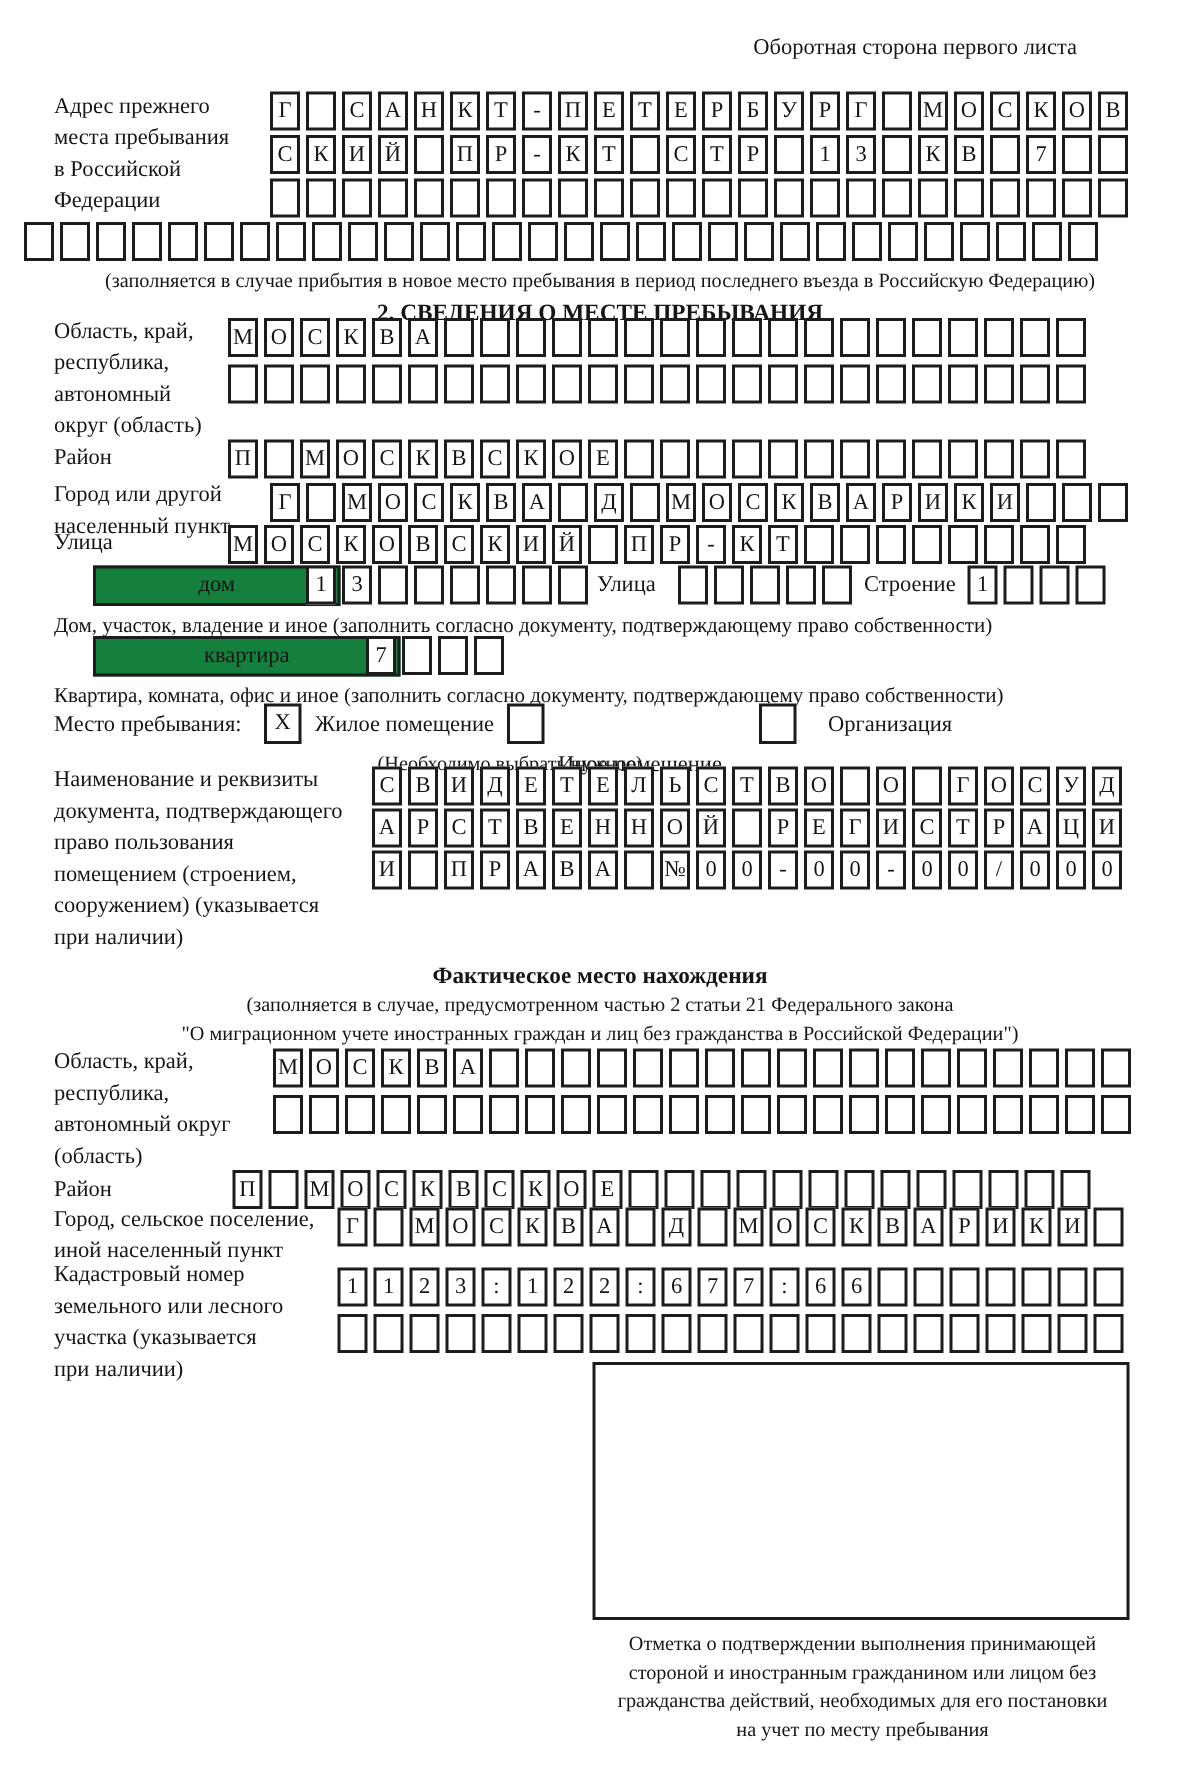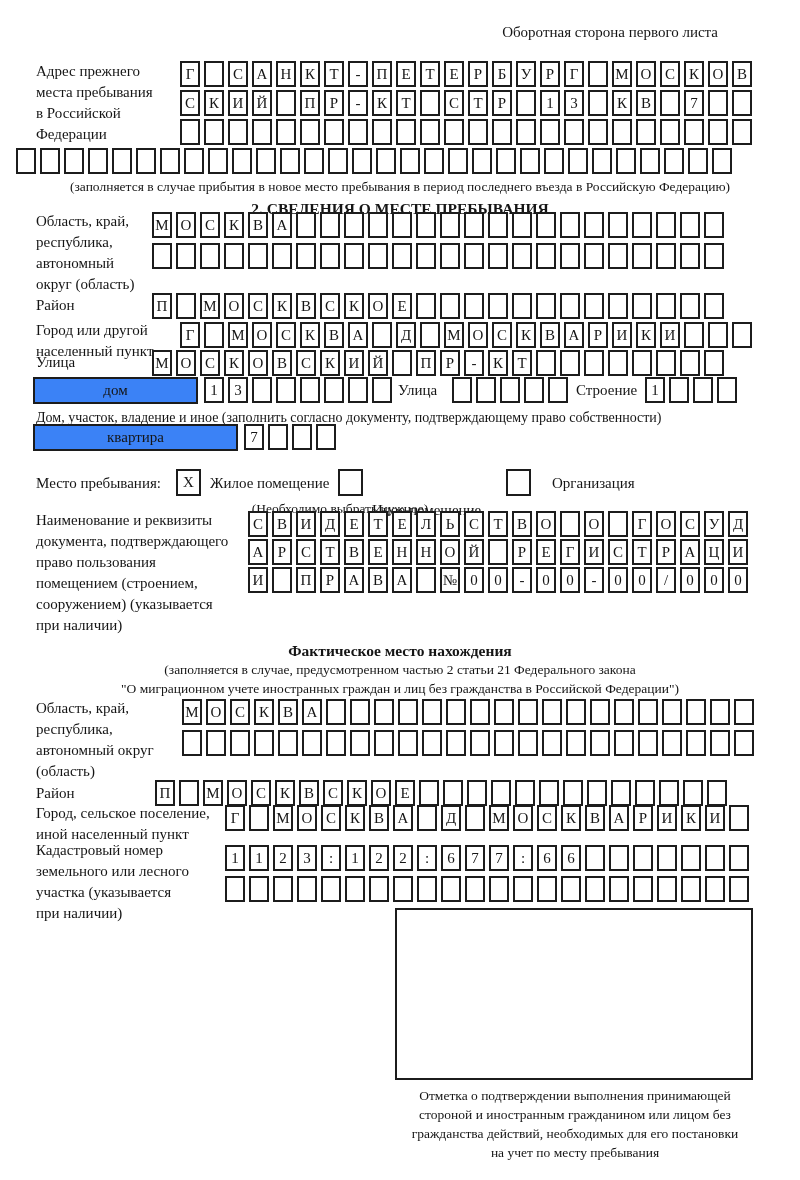--- a/index.html
+++ b/index.html
@@ -4,21 +4,21 @@
 <style>
   html,body{margin:0;padding:0;background:#fff;}
   .page{position:relative;width:776px;height:1180px;background:#fff;color:#151515;
         font-family:"Liberation Serif","DejaVu Serif",serif;overflow:hidden;}
   .lbl{position:absolute;font-size:15px;line-height:21px;white-space:pre-line;}
   .row{position:absolute;display:flex;flex-wrap:nowrap;}
   .cell{box-sizing:border-box;flex:none;width:20px;height:26px;border:2px solid #1c1c1c;
         margin-right:4px;text-align:center;font-size:15px;line-height:22px;background:#fff;}
   .cell:last-child{margin-right:0;}
   .wbox{position:absolute;box-sizing:border-box;border:2px solid #1c1c1c;height:27px;
-        text-align:center;font-size:15px;line-height:23px;background:#3b82f6;}
+        text-align:center;font-size:15px;line-height:23px;background:#15803d;margin-left:29px;}
   .chk{position:absolute;box-sizing:border-box;width:25px;height:27px;border:2px solid #1c1c1c;
        text-align:center;font-size:15px;line-height:23px;background:#fff;}
   .cap{position:absolute;font-size:13.5px;line-height:19px;}
   .center{left:0;width:800px;text-align:center;}
   .bold{font-weight:bold;}
   .stamp{position:absolute;left:395px;top:908px;width:358px;height:172px;
          border:2px solid #1c1c1c;box-sizing:border-box;background:#fff;}
 </style>
 </head>
 <body>
@@ -315,20 +315,21 @@
     </div>
   <div class="cap" style="left:36px;top:408px;font-size:14px;">Дом, участок, владение и иное (заполнить согласно документу, подтверждающему право собственности)</div>
 
   <div class="wbox" style="left:33px;top:424px;width:205px;">квартира</div>
   <div class="row" style="left:244px;top:424px;">
       <span class="cell">7</span>
       <span class="cell"></span>
       <span class="cell"></span>
       <span class="cell"></span>
     </div>
+  <div class="cap" style="left:36px;top:455px;font-size:14px;">Квартира, комната, офис и иное (заполнить согласно документу, подтверждающему право собственности)</div>
 
   <div class="lbl" style="left:36px;top:473px;">Место пребывания:</div>
   <span class="chk" style="left:176px;top:469px;">X</span>
   <div class="lbl" style="left:210px;top:473px;">Жилое помещение</div>
   <span class="chk" style="left:338px;top:469px;"></span>
   <div class="lbl" style="left:372px;top:500px;">Иное помещение</div>
   <span class="chk" style="left:506px;top:469px;"></span>
   <div class="lbl" style="left:552px;top:473px;">Организация</div>
   <div class="cap" style="left:165px;top:499px;width:350px;text-align:center;">(Необходимо выбрать нужное)</div>
 

